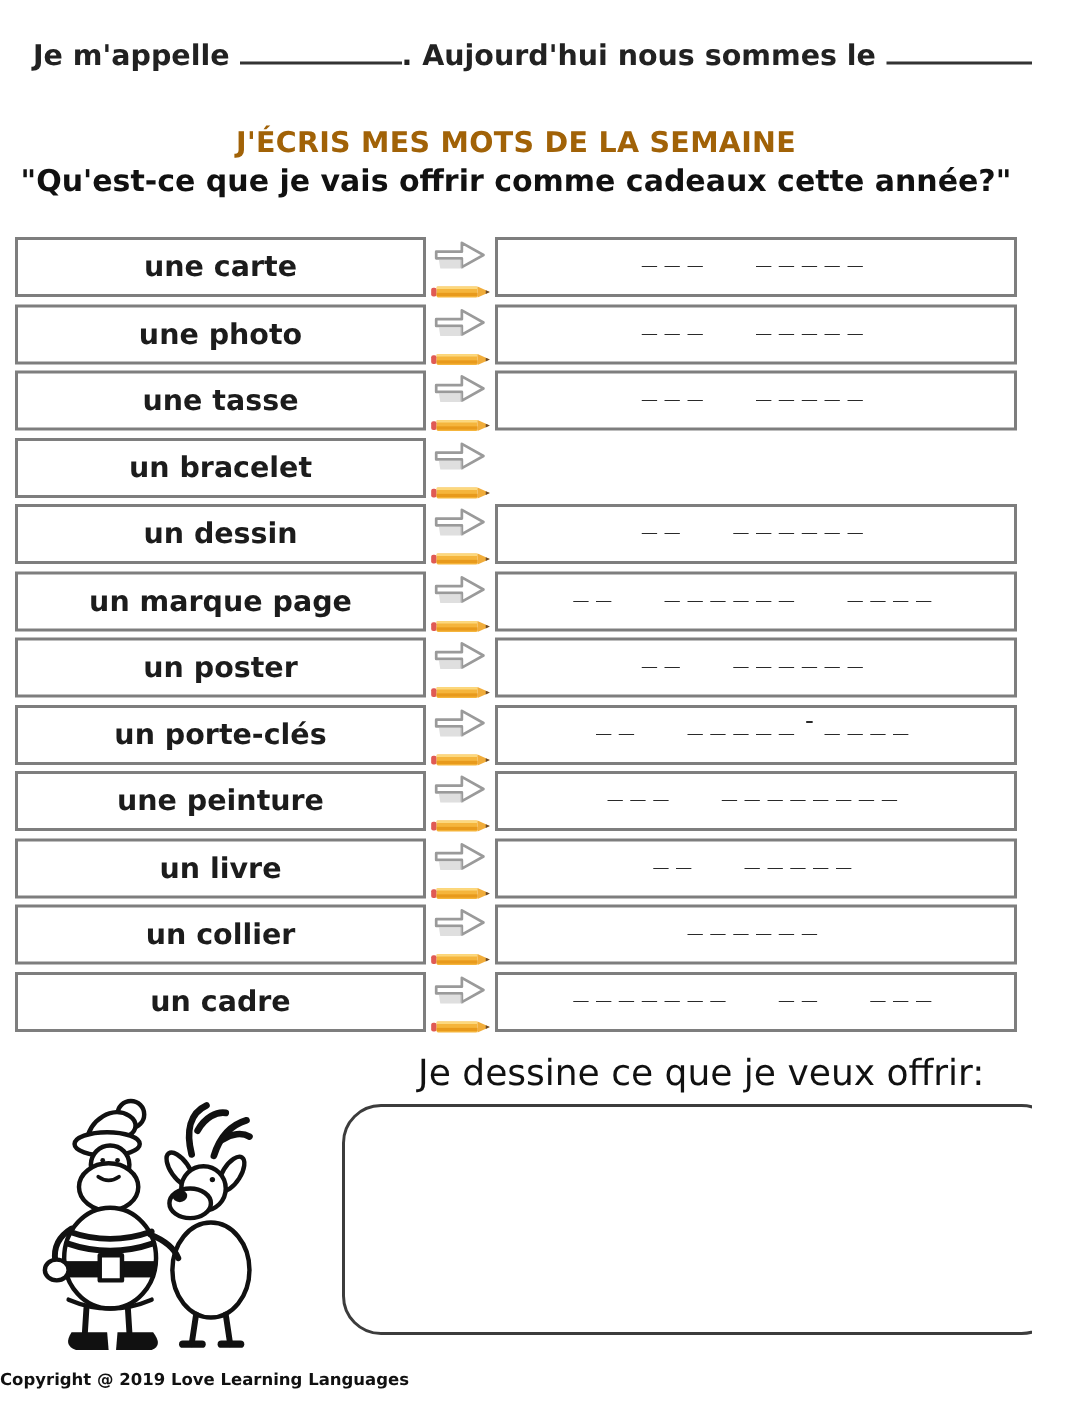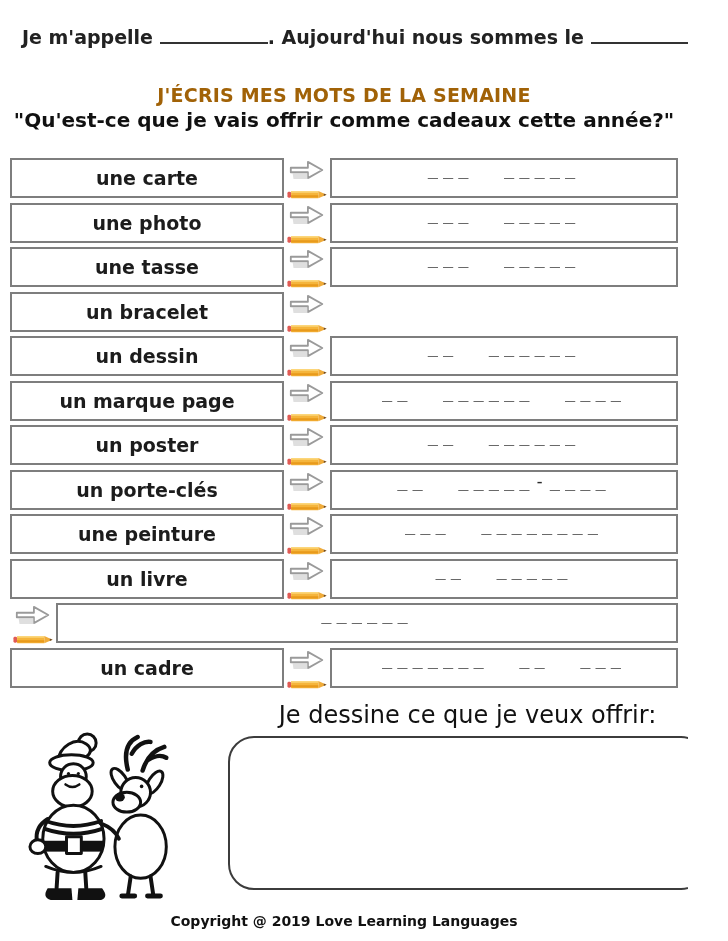--- a/index.html
+++ b/index.html
@@ -33,22 +33,22 @@
   .blanks{font-family:"DejaVu Sans Mono", monospace;font-size:17px;letter-spacing:5px;
           white-space:pre;color:#2a2a2a;line-height:1;}
 
   
   .draw-heading{position:absolute;top:701px;left:228px;width:479px;text-align:center;
                 font-size:24px;font-weight:400;color:#111;}
   .draw-box{position:absolute;top:736px;left:228px;width:479px;height:154px;
             border:2px solid #3c3c3c;border-radius:26px;background:#fff;}
   .santa{position:absolute;top:729px;left:24px;width:168px;height:182px;}
 
-  .copyright{position:absolute;top:913px;left:0;width:100%;text-align:center;
-             font-size:14px;font-weight:800;color:#111;}
+  .copyright{position:absolute;top:913px;left:0;width:100%;text-align:left;
+             font-size:11px;font-weight:800;color:#111;}
 </style>
 </head>
 <body>
 
 <div class="page">
 
   <div class="header-line"><span>Je m'appelle</span>
     <span class="fill-blank blank-name"></span><span>. Aujourd'hui nous sommes le</span>
     <span class="fill-blank blank-date"></span><span>.</span>
   </div>
@@ -318,20 +318,23 @@
             <polygon points="40.5,4.9 43.5,6.2 40.5,7.6" fill="#6b4a2b"></polygon>
           </svg>
         </span>
       </div>
       <div class="answer-box">
         <span class="blanks">__  _____</span>
       </div>
     </div>
 
     <div class="row">
+      <div class="word-box">
+        <span>un collier</span>
+      </div>
       <div class="row-icons">
         <span>
           <svg width="36" height="22" viewBox="0 0 40 24">
             <polygon points="2,9.5 21,9.5 21,3 37,12 21,21 21,14.5 2,14.5" fill="#ffffff" stroke="#9a9a9a" stroke-width="2" stroke-linejoin="round"></polygon>
             <polygon points="4,15.5 21,15.5 21,21.5 23,22 5,22" fill="#c9c9c9" opacity="0.6"></polygon>
           </svg>
         </span>
         <span>
           <svg width="40" height="11" viewBox="0 0 44 12">
             <rect x="0.5" y="3" width="4" height="6.5" rx="1.5" fill="#E05A54"></rect>

